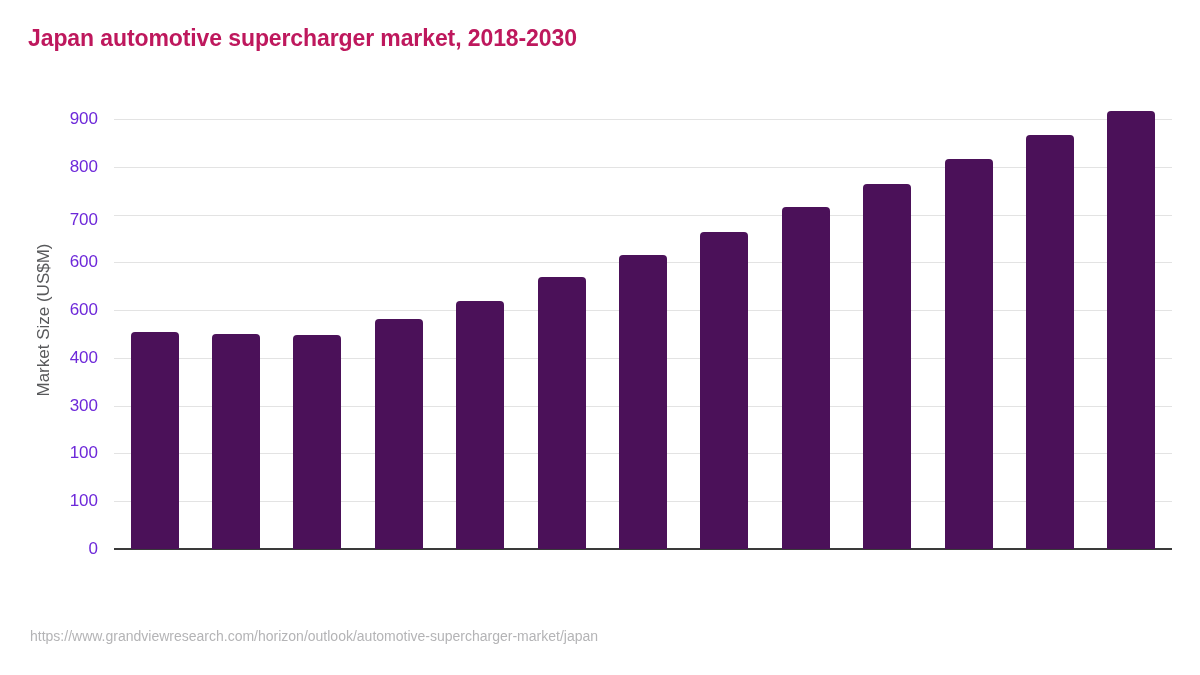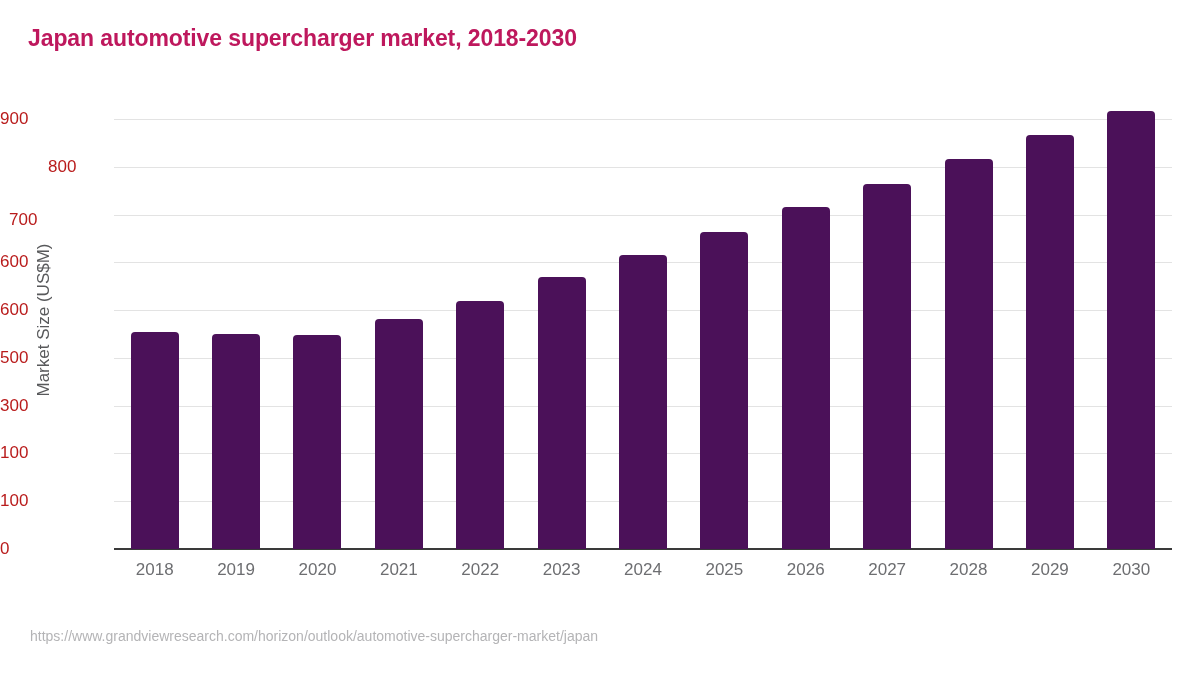--- a/index.html
+++ b/index.html
@@ -80,23 +80,23 @@
     position: absolute;
     left: 0;
     top: 0;
     width: 106px;
     height: 675px;
   }
   .y-ticks .tick {
     position: absolute;
     right: 0;
     width: 106px;
-    text-align: left;
+    text-align: right;
     font-size: 17px;
-    color: #b91c1c;
+    color: #6d28d9;
     transform: translateY(-50%);
     padding-right: 8px;
     box-sizing: border-box;
   }
 
   .bars-layer {
     position: absolute;
     left: 114px;
     top: 0;
     width: 1058px;
@@ -177,21 +177,21 @@
 
   <div class="plot-wrap">
 
     <div class="y-axis-title">Market Size (US$M)</div>
 
     <div class="y-ticks">
         <div class="tick" style="top: 549px;">0</div>
         <div class="tick" style="top: 501.222px;">100</div>
         <div class="tick" style="top: 453.444px;">100</div>
         <div class="tick" style="top: 405.667px;">300</div>
-        <div class="tick" style="top: 357.889px;">500</div>
+        <div class="tick" style="top: 357.889px;">400</div>
         <div class="tick" style="top: 310.111px;">600</div>
         <div class="tick" style="top: 262.333px;">600</div>
         <div class="tick" style="top: 220px; padding-left: 9px;">700</div>
         <div class="tick" style="top: 166.778px; padding-left: 48px;">800</div>
         <div class="tick" style="top: 119px;">900</div>
       </div>
 
     <div class="grid-layer">
         <div class="axis-line" style="top: 548px;"></div>
         <div class="gridline" style="top: 501.222px;"></div>
@@ -214,34 +214,19 @@
         <div class="bar" title="2023: 569" style="left: 423.615px; width: 48px; top: 277.144px; height: 271.856px; background: rgb(75, 17, 89);"></div>
         <div class="bar" title="2024: 616" style="left: 505px; width: 48px; top: 254.689px; height: 294.311px; background: rgb(75, 17, 89);"></div>
         <div class="bar" title="2025: 664" style="left: 586.385px; width: 48px; top: 231.756px; height: 317.244px; background: rgb(75, 17, 89);"></div>
         <div class="bar" title="2026: 716" style="left: 667.769px; width: 48px; top: 206.911px; height: 342.089px; background: rgb(75, 17, 89);"></div>
         <div class="bar" title="2027: 765" style="left: 749.154px; width: 48px; top: 183.5px; height: 365.5px; background: rgb(75, 17, 89);"></div>
         <div class="bar" title="2028: 816" style="left: 830.538px; width: 48px; top: 159.133px; height: 389.867px; background: rgb(75, 17, 89);"></div>
         <div class="bar" title="2029: 866" style="left: 911.923px; width: 48px; top: 135.244px; height: 413.756px; background: rgb(75, 17, 89);"></div>
         <div class="bar" title="2030: 917" style="left: 993.308px; width: 48px; top: 110.878px; height: 438.122px; background: rgb(75, 17, 89);"></div>
       </div>
 
-    <div class="x-labels">
-        <div class="xlab" style="left: 40.6923px;">2018</div>
-        <div class="xlab" style="left: 122.077px;">2019</div>
-        <div class="xlab" style="left: 203.462px;">2020</div>
-        <div class="xlab" style="left: 284.846px;">2021</div>
-        <div class="xlab" style="left: 366.231px;">2022</div>
-        <div class="xlab" style="left: 447.615px;">2023</div>
-        <div class="xlab" style="left: 529px;">2024</div>
-        <div class="xlab" style="left: 610.385px;">2025</div>
-        <div class="xlab" style="left: 691.769px;">2026</div>
-        <div class="xlab" style="left: 773.154px;">2027</div>
-        <div class="xlab" style="left: 854.538px;">2028</div>
-        <div class="xlab" style="left: 935.923px;">2029</div>
-        <div class="xlab" style="left: 1017.31px;">2030</div>
-      </div>
 
   </div>
 
   <div class="source-url">https://www.grandviewresearch.com/horizon/outlook/automotive-supercharger-market/japan</div>
 
 
 </div>
 
 </body></html>

